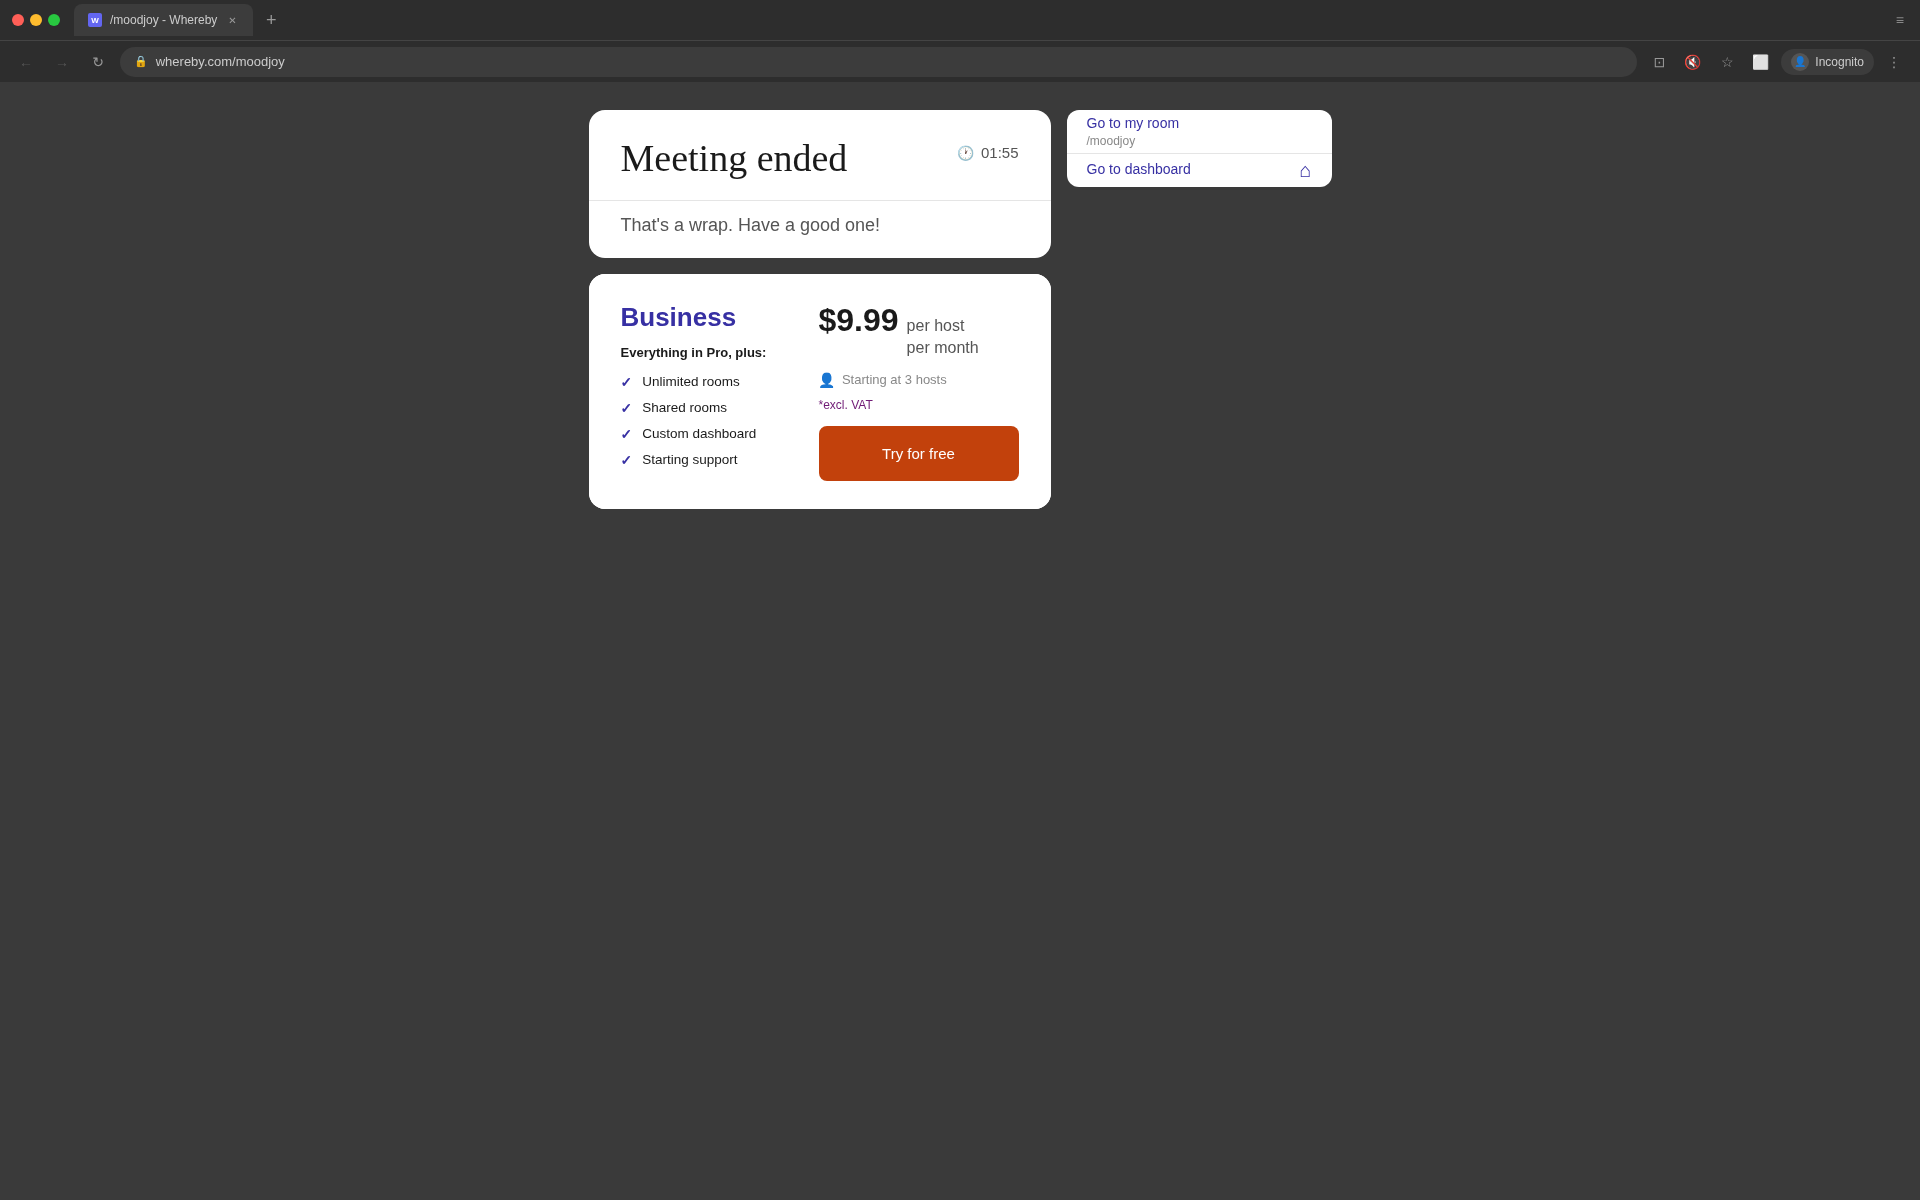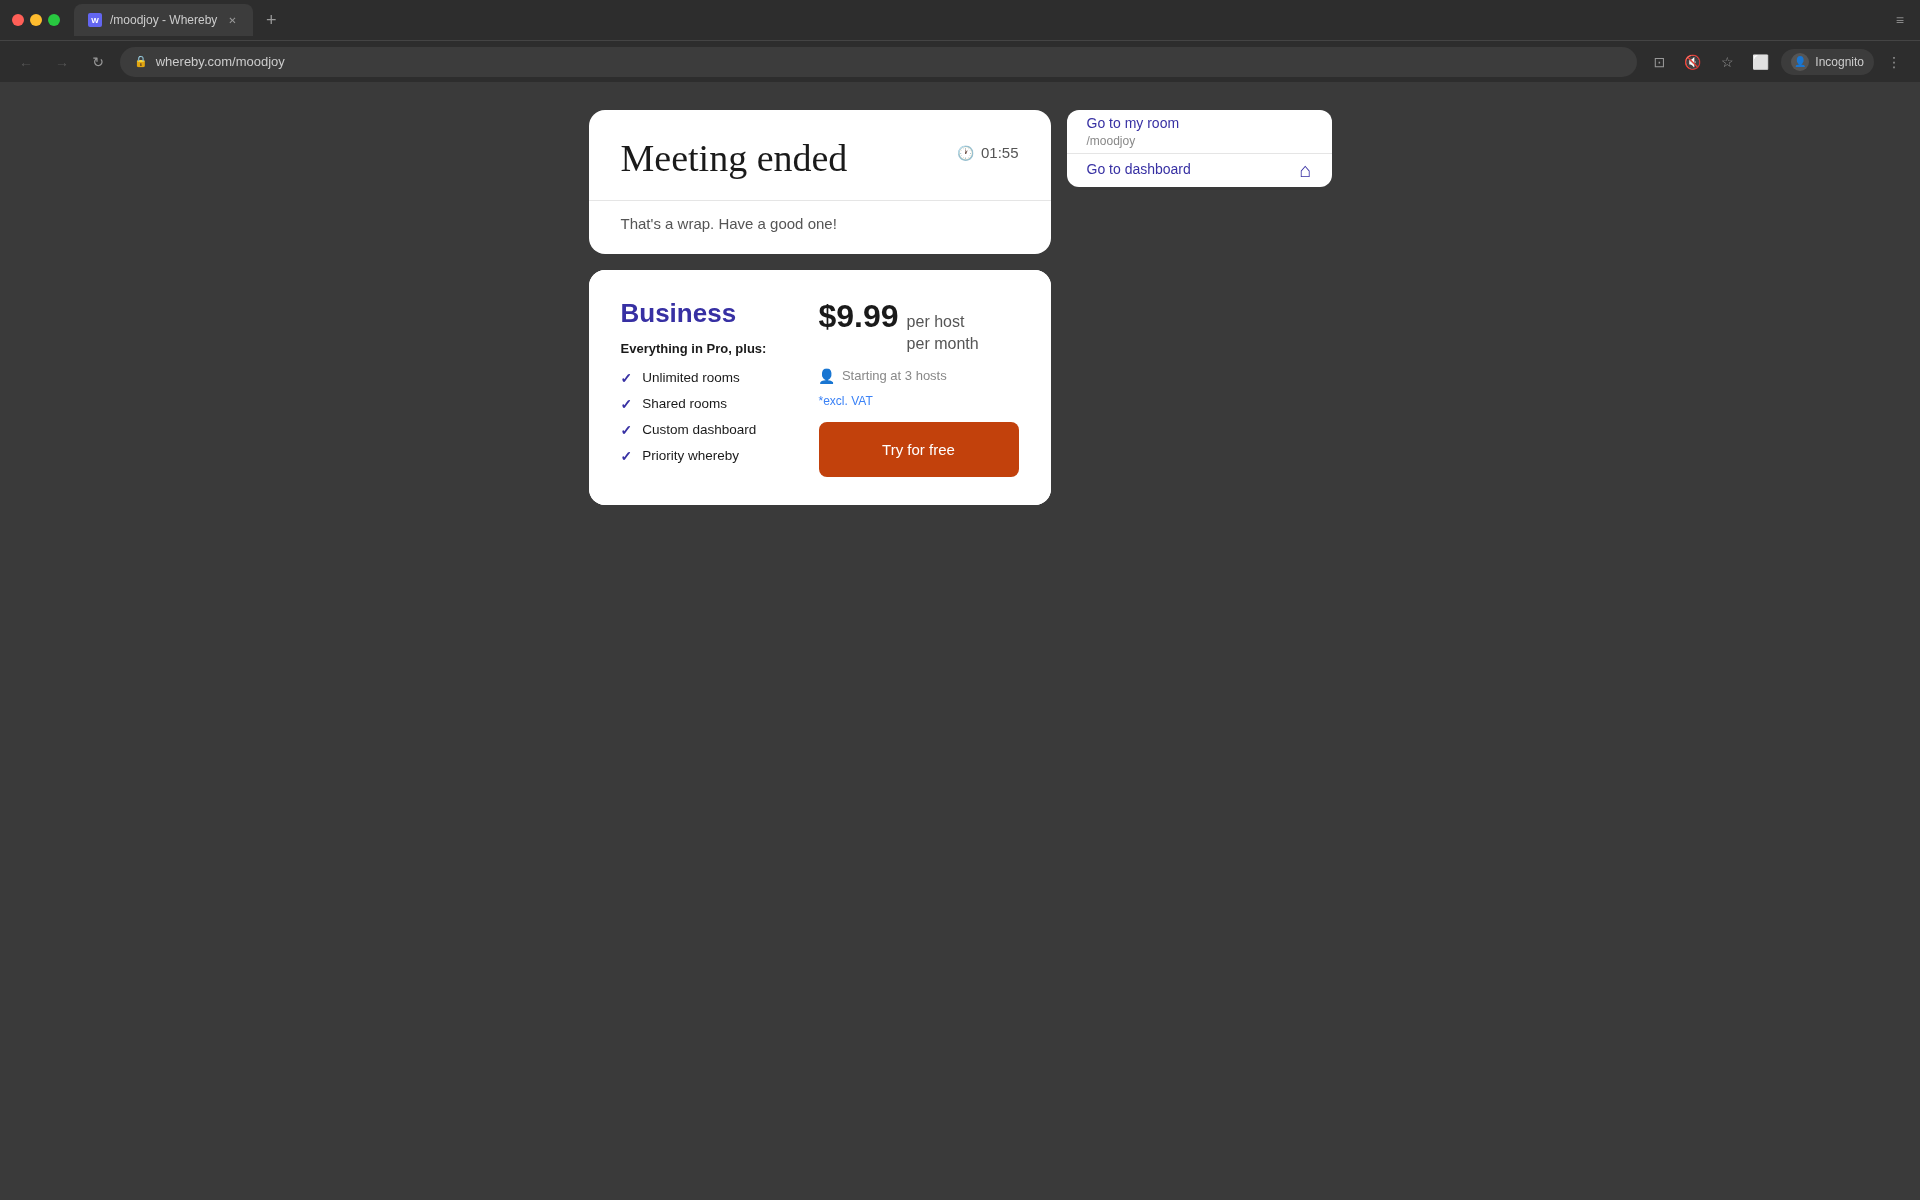--- a/index.html
+++ b/index.html
@@ -230,21 +230,21 @@
       margin-top: 6px;
     }
 
     .timer-icon {
       font-size: 14px;
     }
 
     .meeting-subtitle {
       padding: 14px 32px 22px;
       color: #555;
-      font-size: 15px;
+      font-size: 18px;
     }
 
     
     .business-card {
       background: white;
       border-radius: 12px;
       padding: 28px 32px;
       display: flex;
       gap: 8px;
     }
@@ -325,21 +325,21 @@
       font-size: 13px;
       margin: 6px 0;
     }
 
     .person-icon {
       font-size: 14px;
       color: #999;
     }
 
     .vat-text {
-      color: #3b82f6;
+      color: #701a75;
       font-size: 12px;
       margin-bottom: 10px;
     }
 
     .try-free-btn {
       background: #c2410c;
       color: white;
       border: none;
       border-radius: 8px;
       padding: 19px 0;
@@ -460,21 +460,21 @@
               <li class="feature-item">
                 <span class="check-icon">✓</span>
                 <span>Shared rooms</span>
               </li>
               <li class="feature-item">
                 <span class="check-icon">✓</span>
                 <span>Custom dashboard</span>
               </li>
               <li class="feature-item">
                 <span class="check-icon">✓</span>
-                <span>Priority whereby</span>
+                <span>Starting support</span>
               </li>
             </ul>
           </div>
           <div class="business-right">
             <div class="price-row">
               <span class="price-amount">$9.99</span>
               <div class="price-details">
                 <span>per host</span>
                 <span>per month</span>
               </div>

